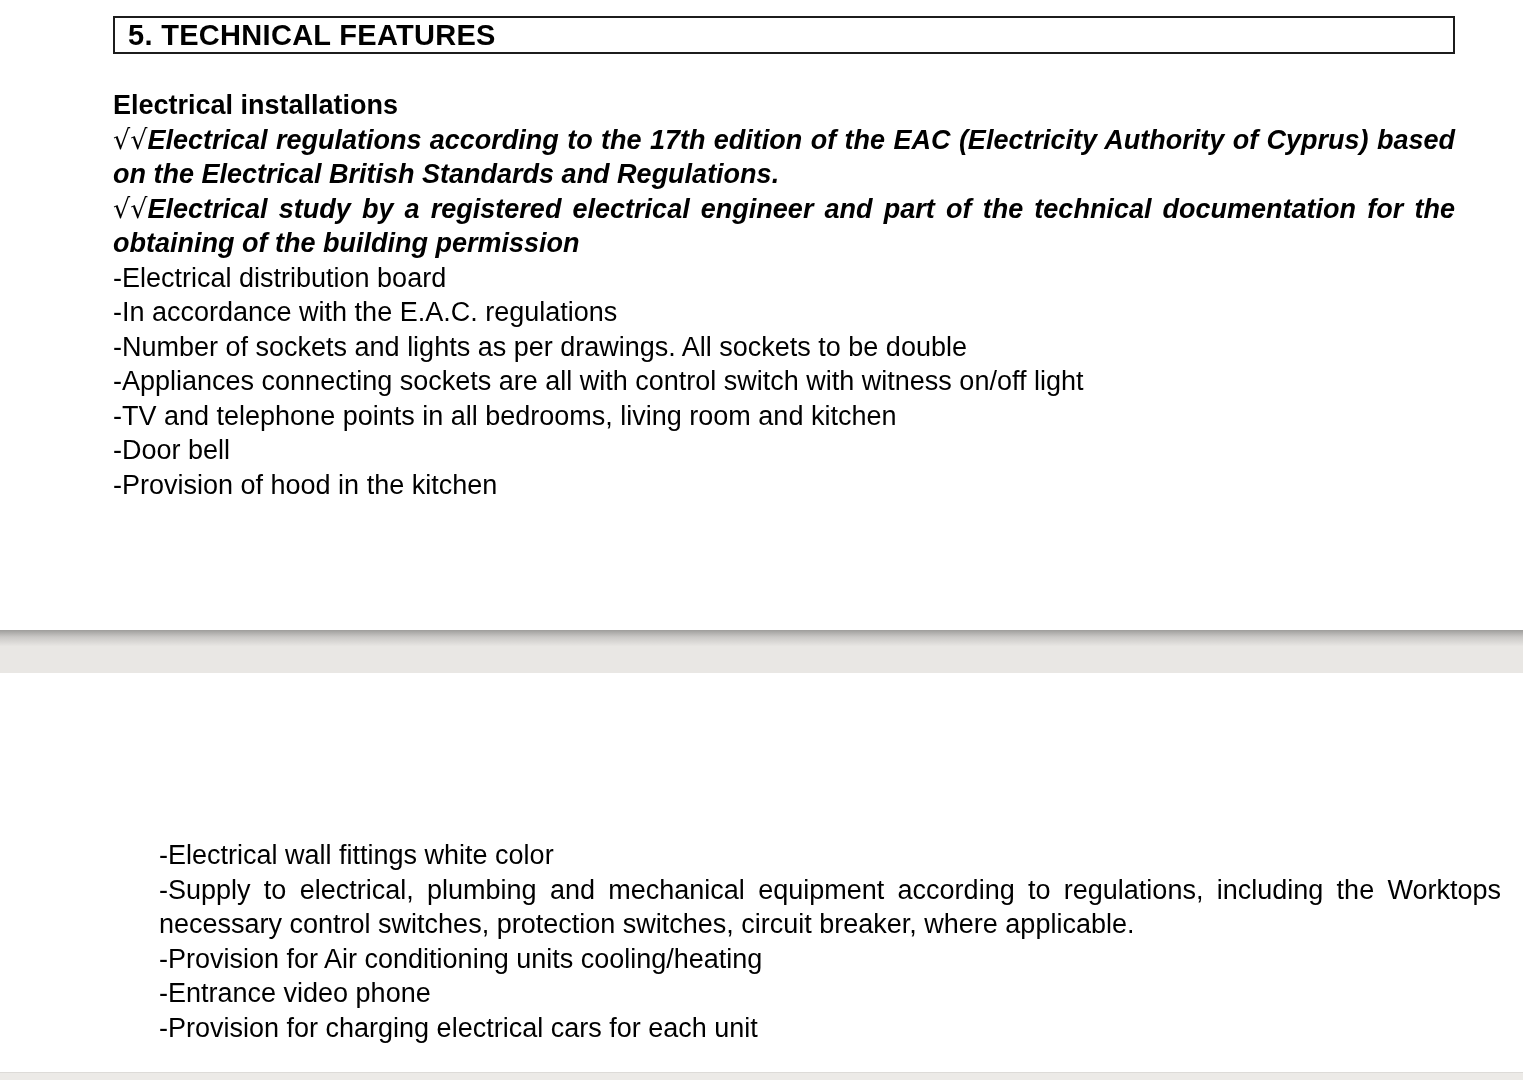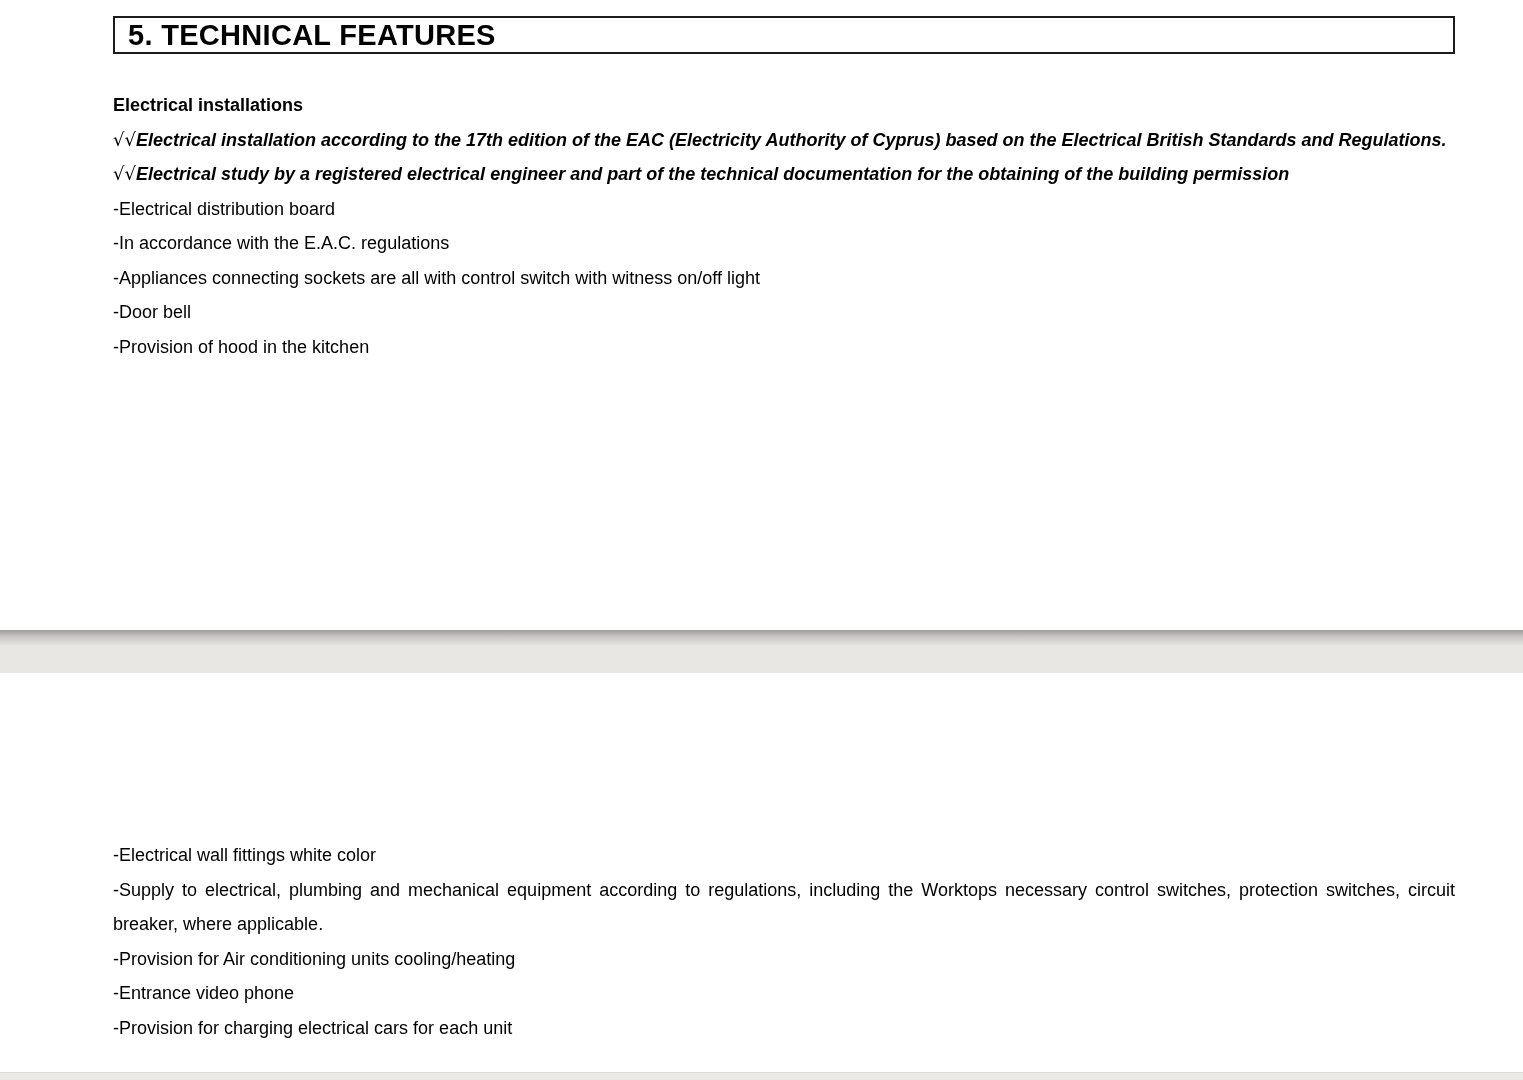--- a/index.html
+++ b/index.html
@@ -36,25 +36,25 @@
     font-weight: bold;
     letter-spacing: 0.3px;
     white-space: nowrap;
   }
 
   
   .text-block {
     position: absolute;
     left: 113px;
     width: 1342px;
-    font-size: 18px;
+    font-size: 27px;
     line-height: 34.5px;
   }
   .block-1 { top: 88px; }
-  .block-2 { top: 838px; }
+  .block-2 { top: 838px; margin-left: 46px; }
 
   .subhead {
     font-weight: bold;
   }
   .em-para {
     font-weight: bold;
     font-style: italic;
     text-align: justify;
   }
   .em-para .radical-prefix {
@@ -100,27 +100,29 @@
 
 <div class="viewport">
 
   <div class="heading-box">
     <span class="heading-text">5. TECHNICAL FEATURES</span>
   </div>
 
   <div class="text-block block-1">
     <div class="subhead">Electrical installations</div>
 
-    <p class="em-para"><span class="radical-prefix">√√</span><span>Electrical installation according to the 17th edition of the EAC (Electricity Authority of Cyprus) based on the Electrical British Standards and Regulations.</span></p>
+    <p class="em-para"><span class="radical-prefix">√√</span><span>Electrical regulations according to the 17th edition of the EAC (Electricity Authority of Cyprus) based on the Electrical British Standards and Regulations.</span></p>
 
     <p class="em-para"><span class="radical-prefix">√√</span><span>Electrical study by a registered electrical engineer and part of the technical documentation for the obtaining of the building permission</span></p>
 
     <div class="line">-Electrical distribution board</div>
     <div class="line">-In accordance with the E.A.C. regulations</div>
+    <div class="line">-Number of sockets and lights as per drawings. All sockets to be double</div>
     <div class="line">-Appliances connecting sockets are all with control switch with witness on/off light</div>
+    <div class="line">-TV and telephone points in all bedrooms, living room and kitchen</div>
     <div class="line">-Door bell</div>
     <div class="line">-Provision of hood in the kitchen</div>
   </div>
 
   <div class="page-gap"></div>
 
   <div class="text-block block-2">
     <div class="line">-Electrical wall fittings white color</div>
     <p class="just-para">-Supply to electrical, plumbing and mechanical equipment according to regulations, including the Worktops necessary control switches, protection switches, circuit breaker, where applicable.</p>
     <div class="line">-Provision for Air conditioning units cooling/heating</div>

